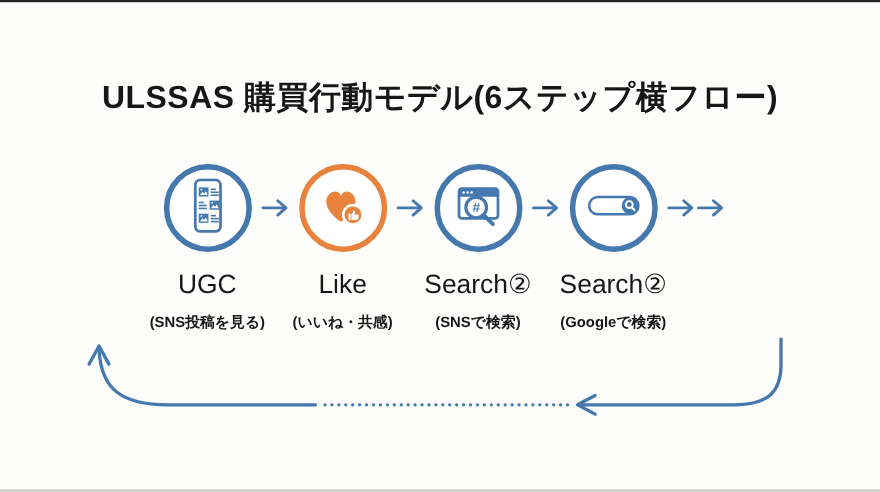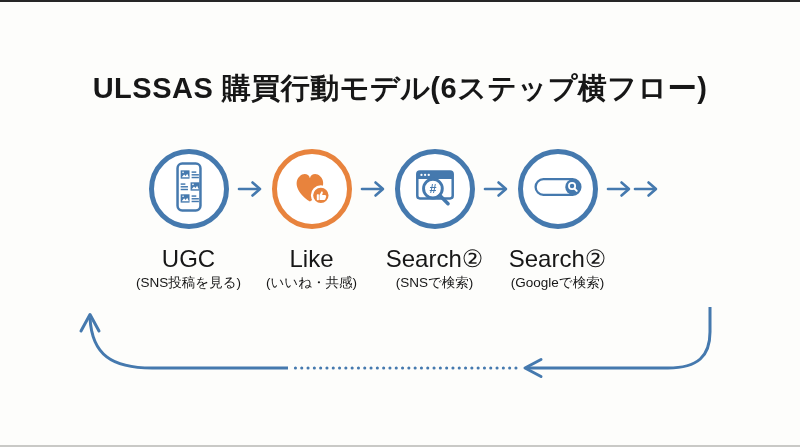--- a/index.html
+++ b/index.html
@@ -17,21 +17,21 @@
   .flow{position:absolute;top:149px;left:0;width:800px;display:flex;justify-content:center;}
   .step{width:96px;display:flex;flex-direction:column;align-items:center;}
   .arrowbox{width:27px;height:80px;display:flex;align-items:center;justify-content:center;flex:none;}
   .ring{
     width:70px;height:70px;border-radius:50%;border:5px solid #4579ae;
     background:#ffffff;display:flex;align-items:center;justify-content:center;flex:none;
   }
   .ring.blue{border-color:#4579ae;}
   .ring.orange{border-color:#e8833d;}
   .label{margin-top:17px;font-size:24px;font-weight:400;white-space:nowrap;line-height:1.1;}
-  .sublabel{margin-top:2px;font-size:13.5px;font-weight:400;white-space:nowrap;}
+  .sublabel{margin-top:12px;font-size:13.5px;font-weight:700;white-space:nowrap;}
   .loop{position:absolute;left:0;top:300px;}
 </style>
 </head>
 <body>
 
 <div class="edge-line-top"></div>
 <div class="edge-line-bottom"></div>
 
 <h1 class="title">ULSSAS 購買行動モデル(6ステップ横フロー)</h1>
 

